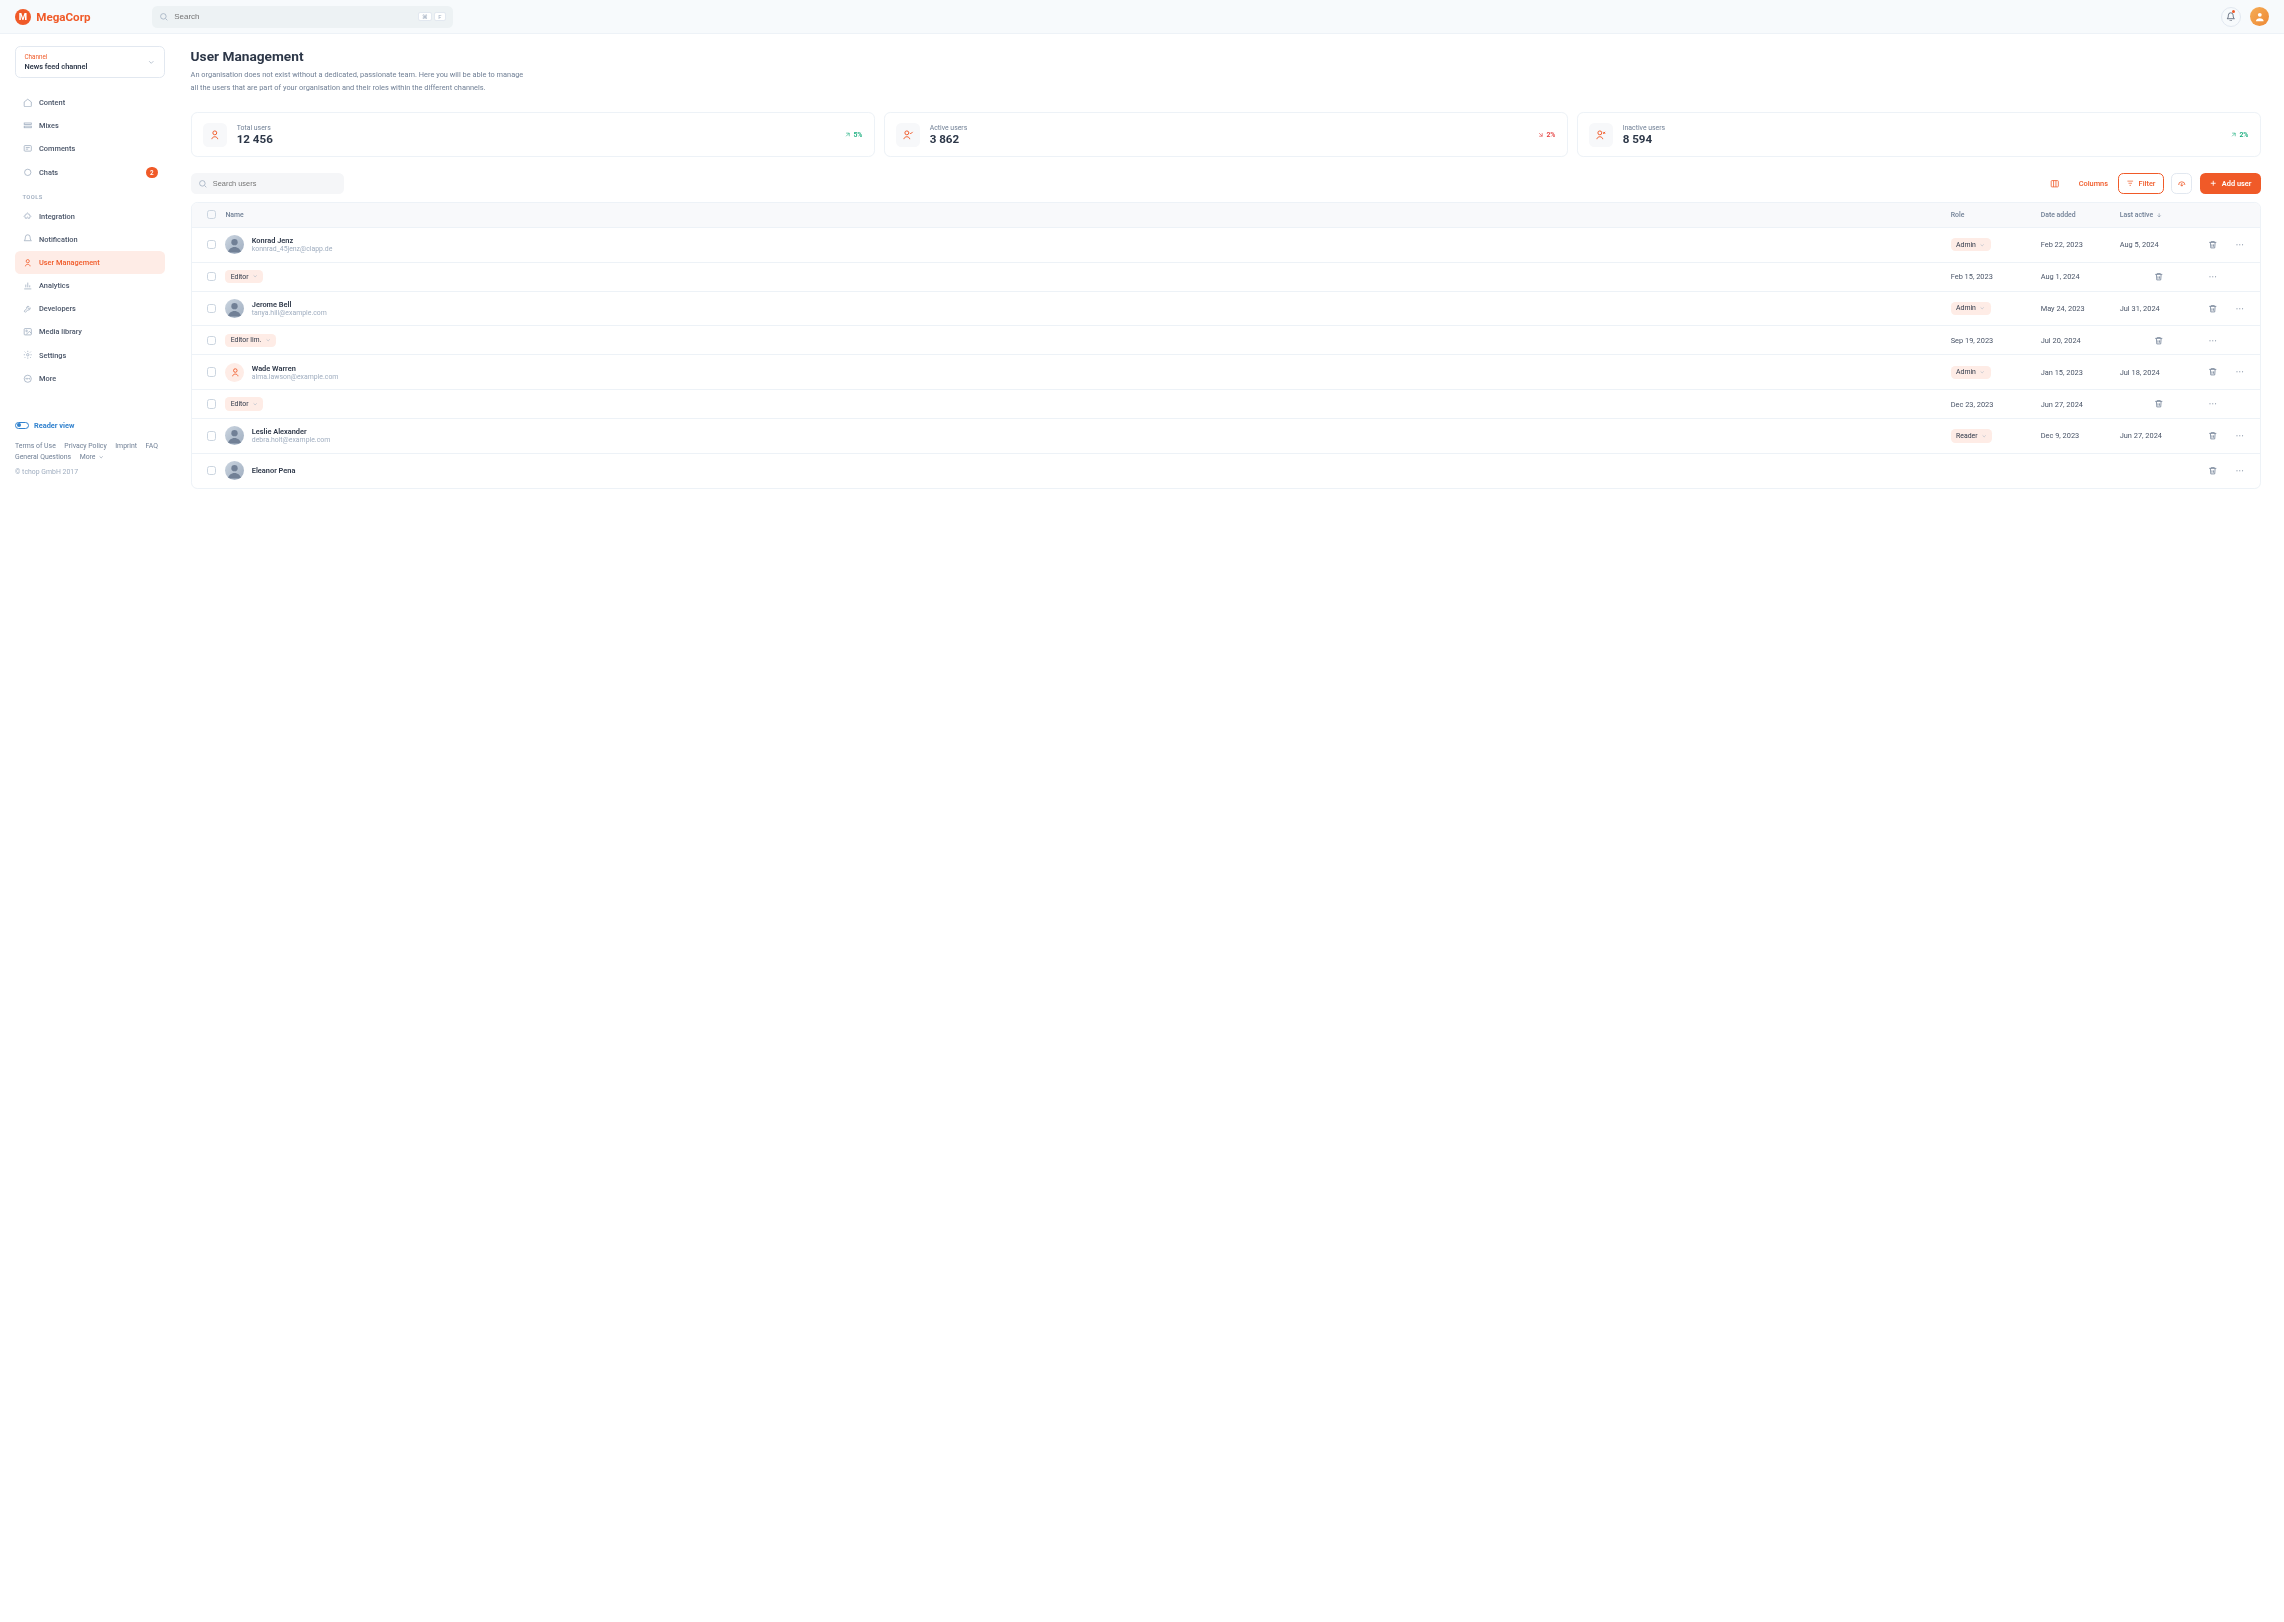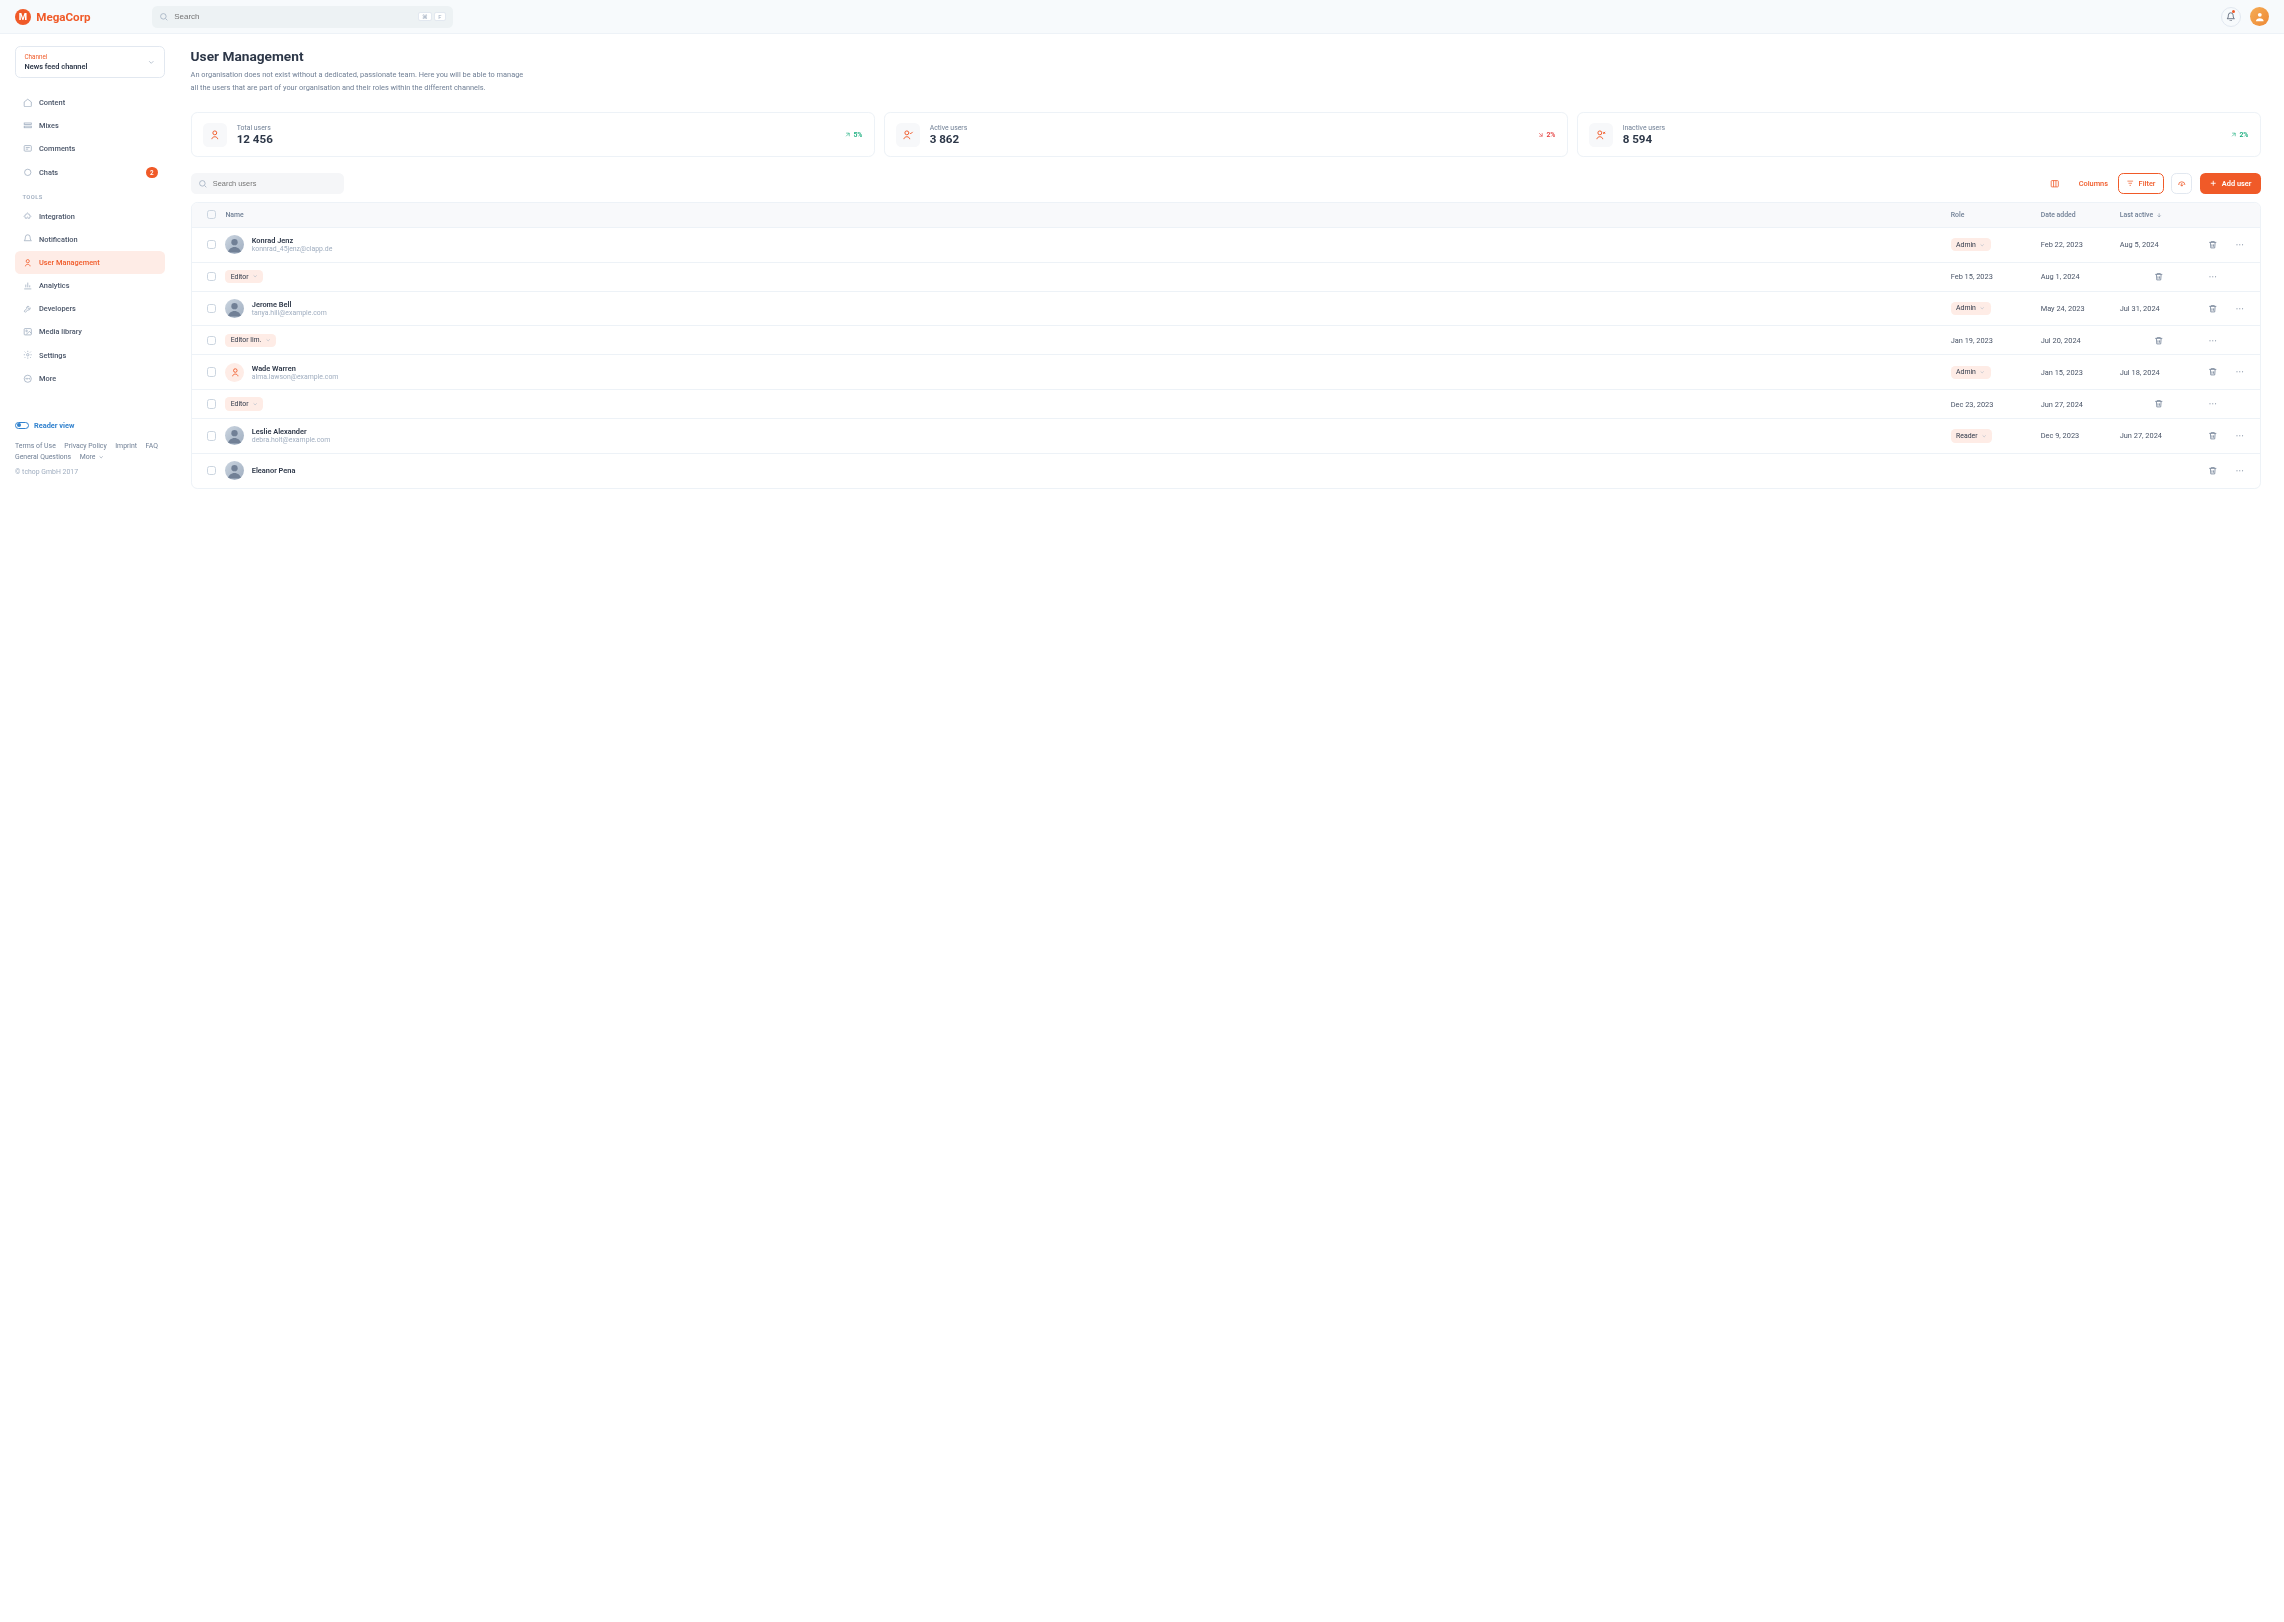--- a/index.html
+++ b/index.html
@@ -500,21 +500,21 @@
           </div>
           <div class="trow">
             <div>
               <div class="checkbox"></div>
             </div>
             <div><span class="role-chip">Editor lim.<span class="chev">
                   <svg width="6.3" height="6.3" viewBox="0 0 24 24" fill="none" stroke="currentColor" stroke-width="2">
                     <path d="m6 9 6 6 6-6"></path>
                   </svg>
                 </span></span></div>
-            <div class="cell-date">Jan 19, 2023</div>
+            <div class="cell-date">Sep 19, 2023</div>
             <div class="cell-date">Jul 20, 2024</div>
             <div class="row-ico">
               <span>
                 <svg width="9.5" height="9.5" viewBox="0 0 24 24" fill="none" stroke="currentColor" stroke-width="2">
                   <path d="M3 6h18M8 6V4h8v2M6 6l1 14h10l1-14M10 11v6M14 11v6"></path>
                 </svg>
               </span>
             </div>
             <div class="row-ico">
               <span>

